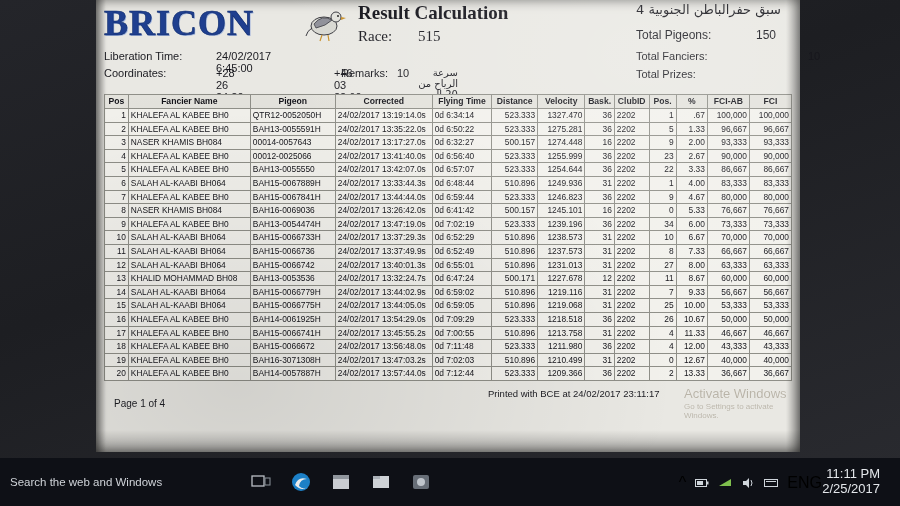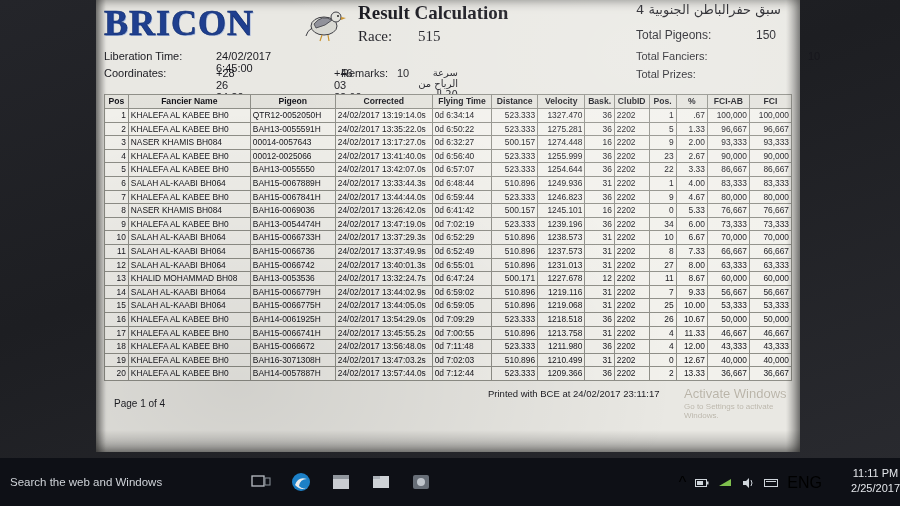--- a/index.html
+++ b/index.html
@@ -146,21 +146,21 @@
   .tb-search{
     position:absolute;left:0;top:0;width:240px;height:48px;
     display:flex;align-items:center;padding-left:10px;
     color:#cfd3d8;font-size:11.5px;
   }
   .tb-icons{
     position:absolute;left:250px;top:0;height:48px;display:flex;align-items:center;gap:18px;
   }
   .tb-ico{width:22px;height:22px;display:inline-block;opacity:.92;}
   .clock{
-    position:absolute;right:0;top:8px;text-align:center;color:#e3e6ea;font-size:11px;line-height:15px;
+    position:absolute;right:20px;top:8px;text-align:right;color:#e3e6ea;font-size:13px;line-height:15px;
   }
   .tray-row{position:absolute;right:78px;top:16px;display:flex;align-items:center;gap:9px;}
 </style>
 </head>
 <body>
 
 <div id="screen">
   <div class="surround"></div>
 
   <div class="page">

